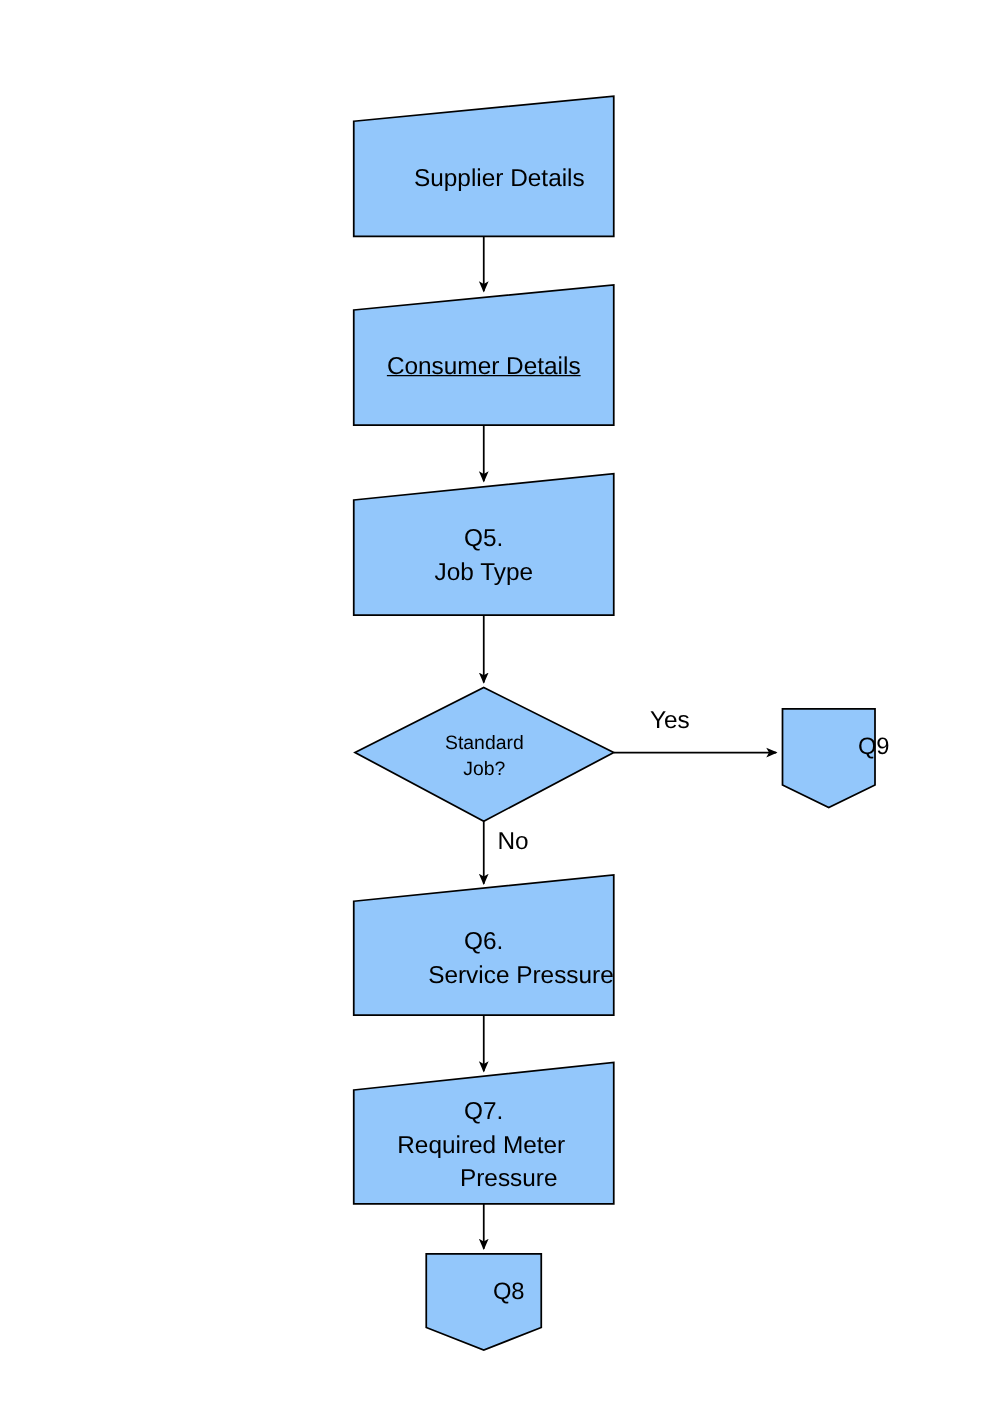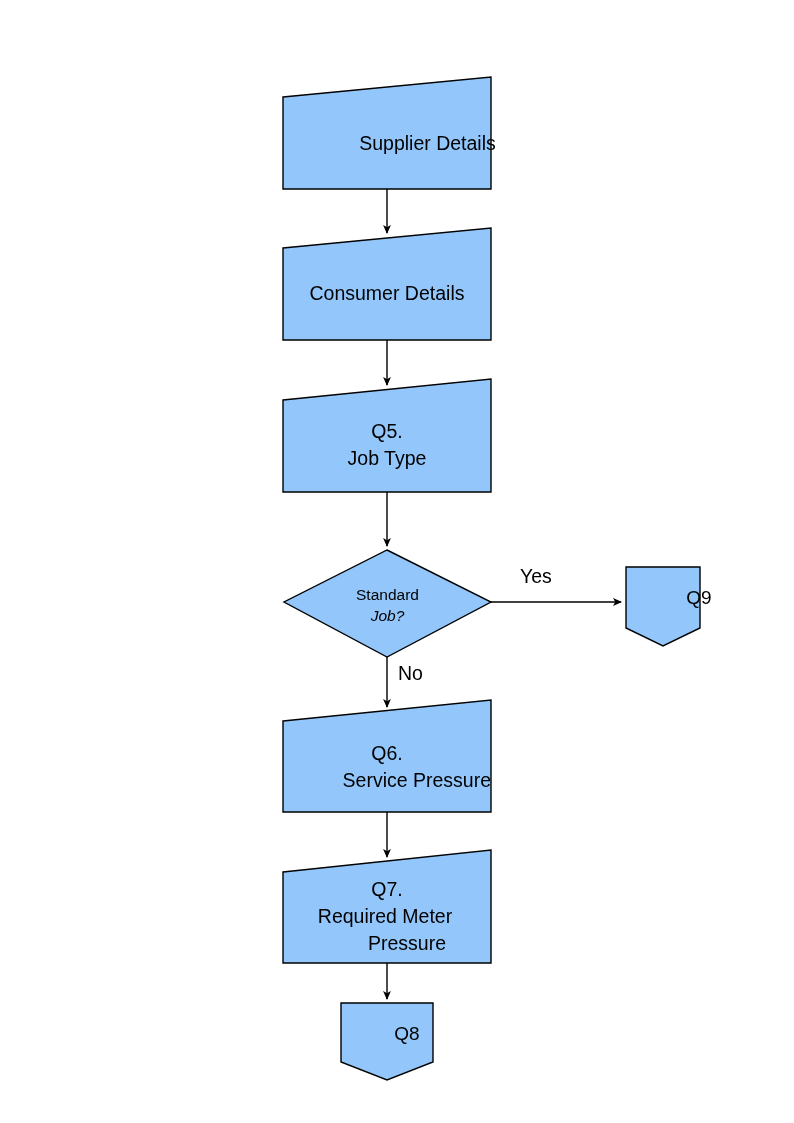--- a/index.html
+++ b/index.html
@@ -85,29 +85,29 @@
   <line x1="387" y1="812" x2="387" y2="857" stroke="#000000" stroke-width="1.4" marker-end="url(#arrowhead)"></line>
 
   <polygon points="283,872 491,850 491,963 283,963" fill="#93C7FB" stroke="#000000" stroke-width="1.4"></polygon>
 
   <line x1="387" y1="963" x2="387" y2="999" stroke="#000000" stroke-width="1.4" marker-end="url(#arrowhead)"></line>
 
   <polygon points="341,1003 433,1003 433,1062 387,1080 341,1062" fill="#93C7FB" stroke="#000000" stroke-width="1.4"></polygon>
 
 </svg>
 
-<div class="node-label label-process" style="left:283px; top:132px; width:233px;padding-left:28px;">Supplier Details</div>
+<div class="node-label label-process" style="left:283px; top:132px; width:233px;">Supplier Details</div>
 
-<div class="node-label label-process" style="left:283px; top:282px; width:208px;">Consumer Details</div>
+<div class="node-label label-process" style="left:283px; top:282px; width:208px;text-decoration:underline;">Consumer Details</div>
 
 <div class="node-label label-process" style="left:283px; top:420px; width:208px;">Q5.</div>
 <div class="node-label label-process" style="left:283px; top:447px; width:208px;">Job Type</div>
 
 <div class="node-label label-decision" style="left:284px; top:586px; width:207px;">Standard</div>
-<div class="node-label label-decision" style="left:284px; top:607px; width:207px;font-style:italic;">Job?</div>
+<div class="node-label label-decision" style="left:284px; top:607px; width:207px;">Job?</div>
 
 <div class="node-label label-terminal" style="left:626px; top:586px; width:74px;padding-left:36px;">Q9</div>
 
 <div class="node-label label-process" style="left:283px; top:742px; width:208px;">Q6.</div>
 <div class="node-label label-process" style="left:283px; top:769px; width:208px;text-align:right;">Service Pressure</div>
 
 <div class="node-label label-process" style="left:283px; top:878px; width:208px;">Q7.</div>
 <div class="node-label label-process" style="left:283px; top:905px; width:204px;">Required Meter</div>
 <div class="node-label label-process" style="left:283px; top:932px; width:248px;">Pressure</div>
 

